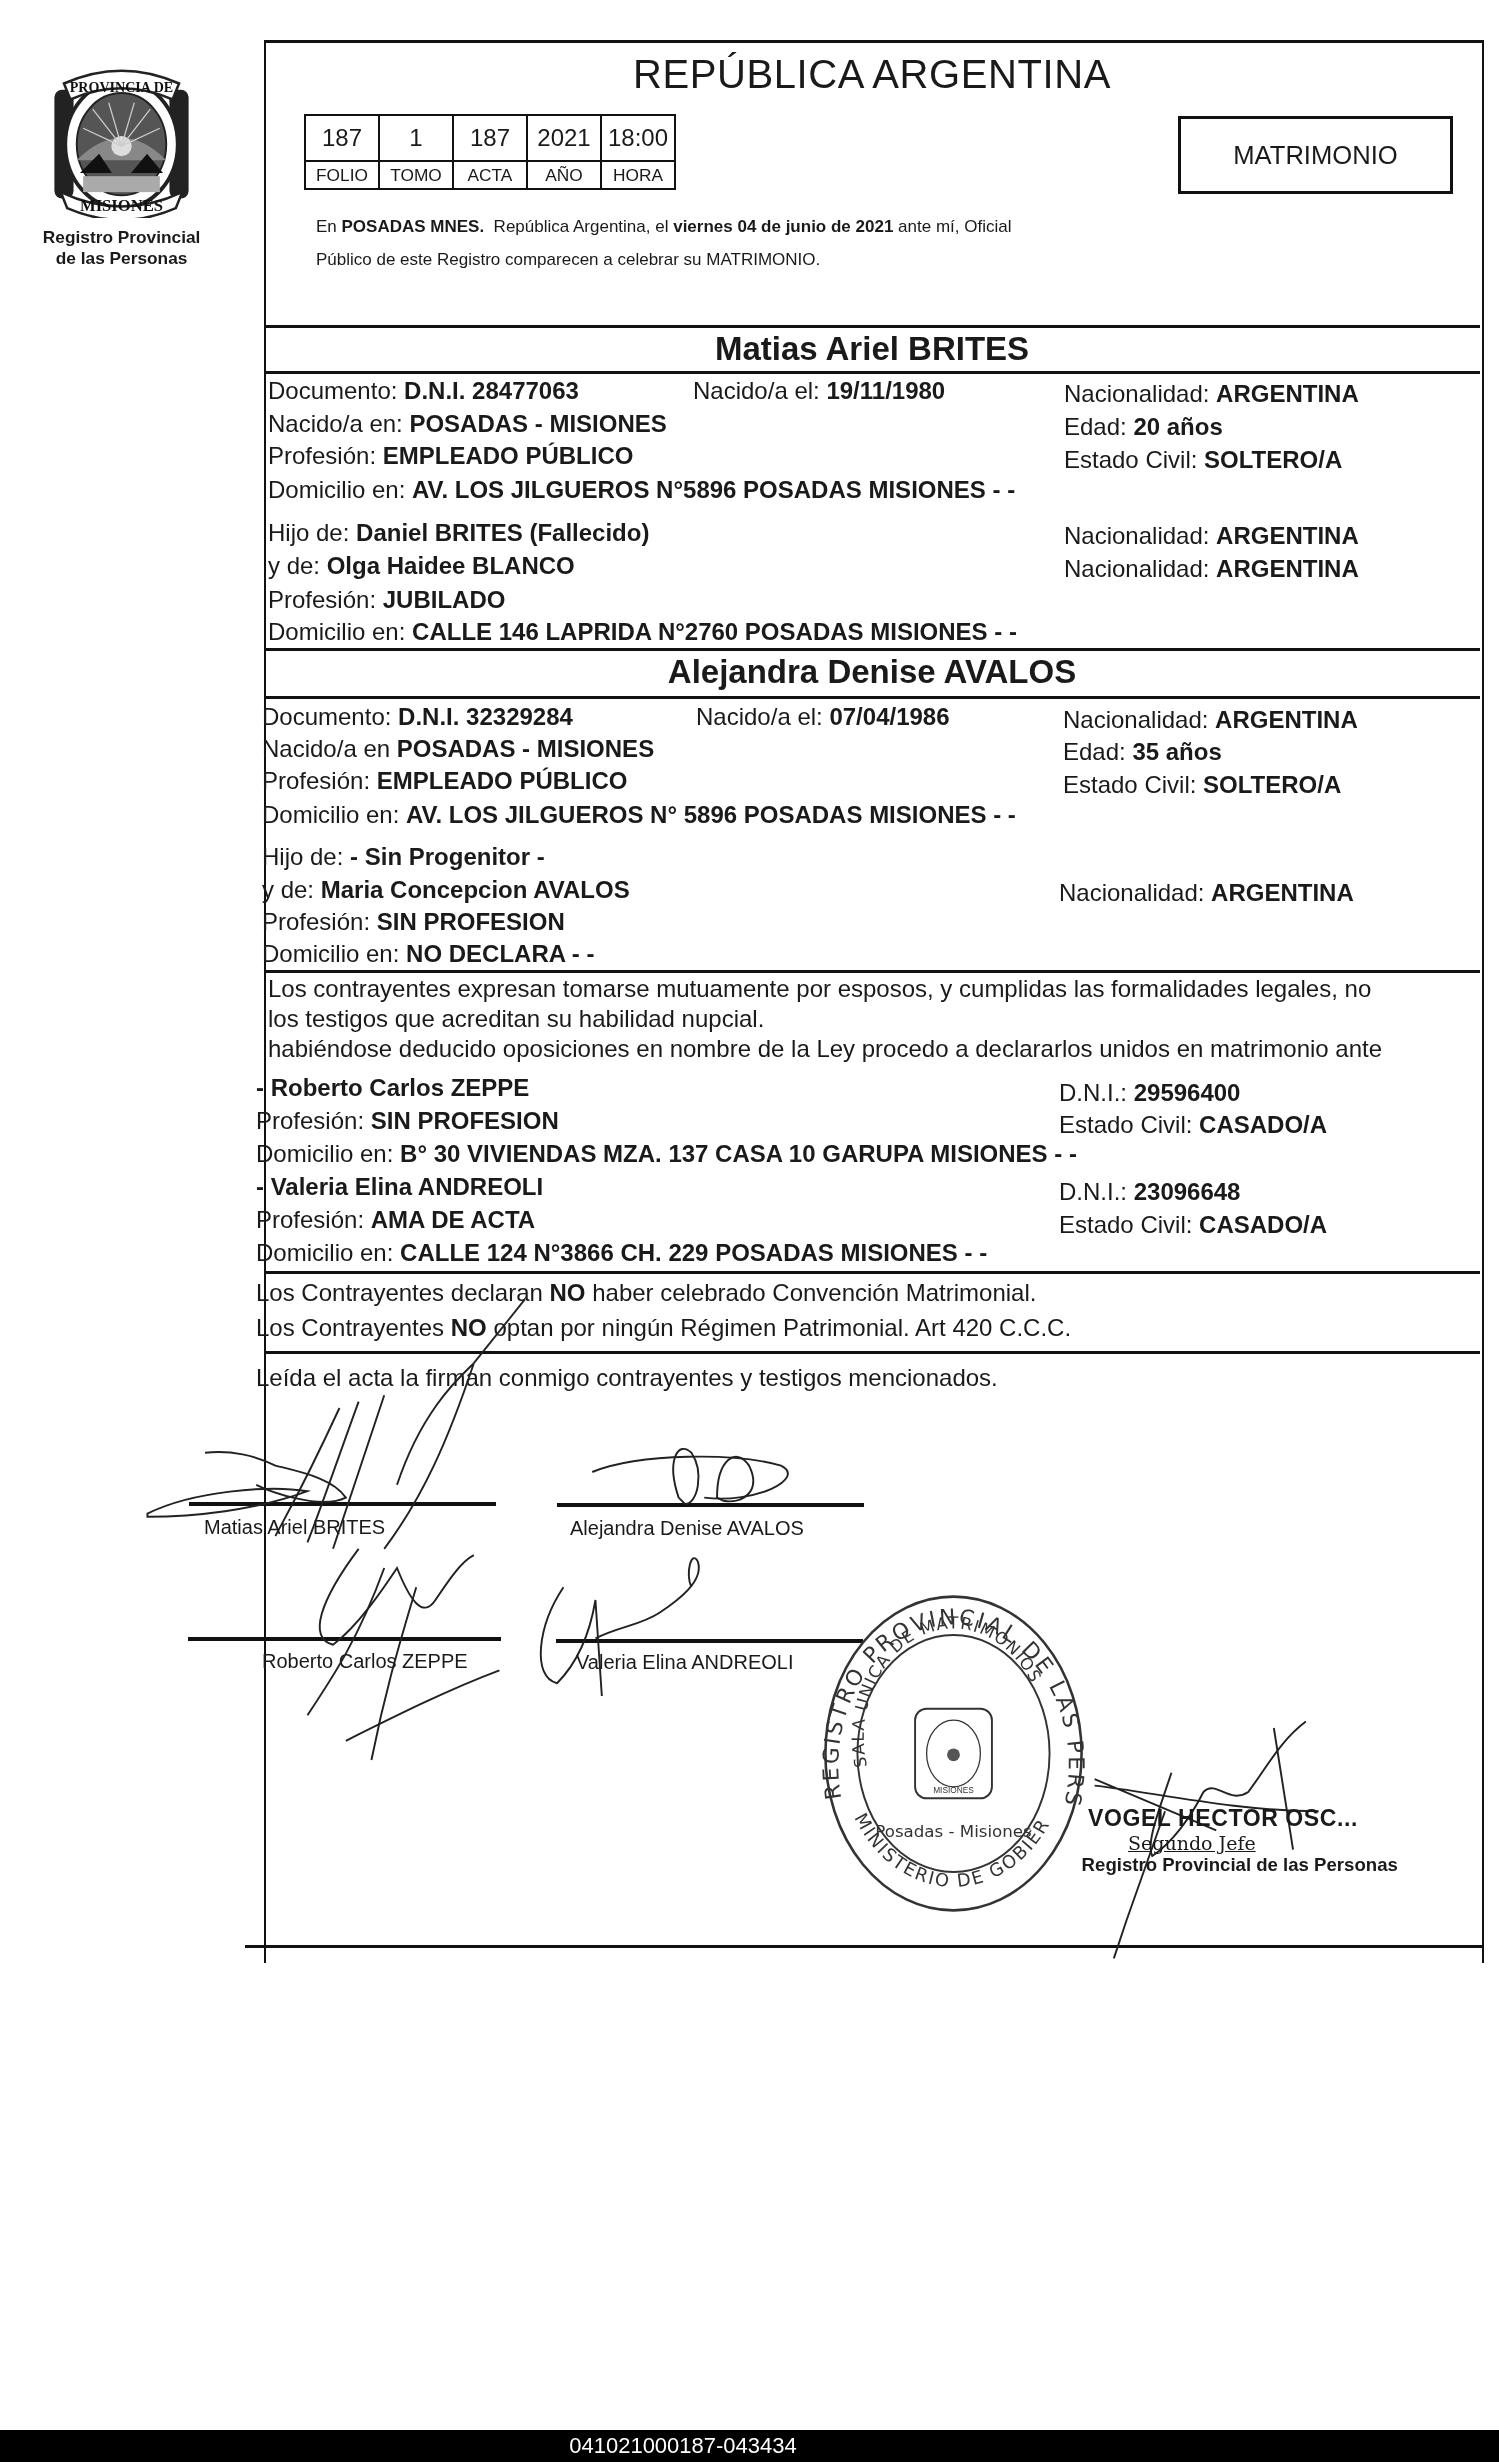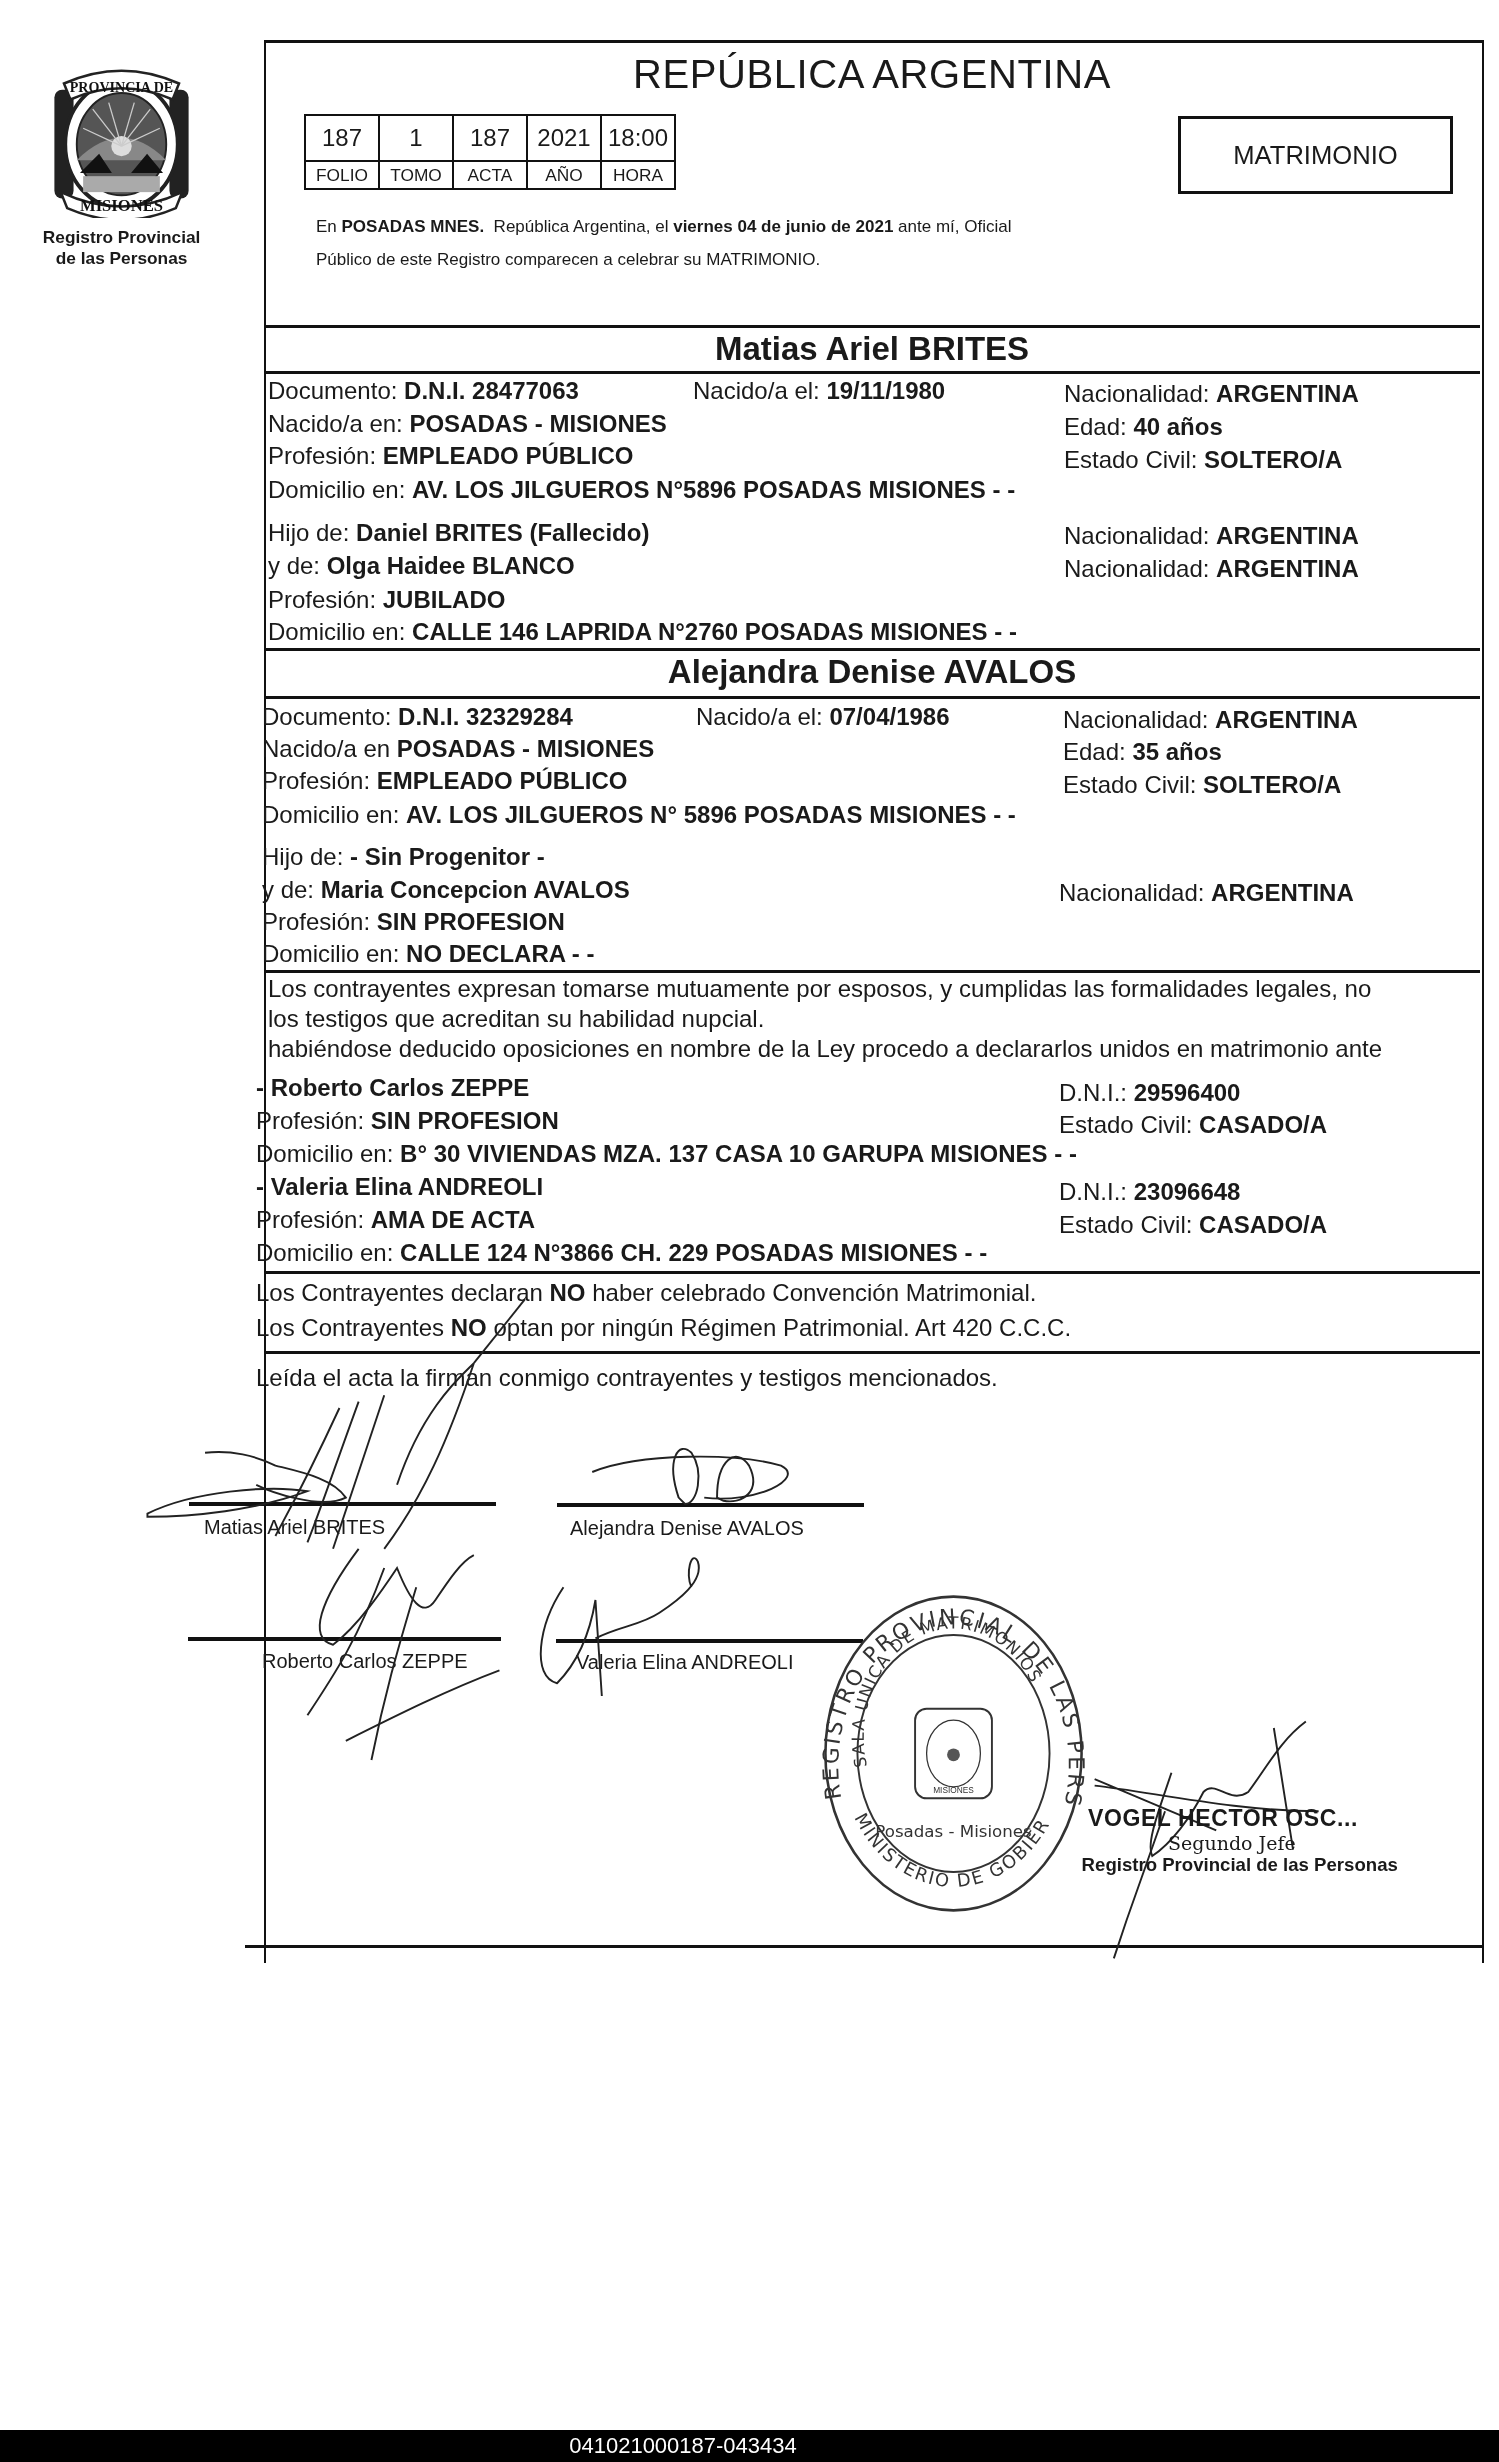--- a/index.html
+++ b/index.html
@@ -36,21 +36,21 @@
   .lbl { font-weight:normal; }
 
   .para { left:268px; width:1210px; font-size:24px; line-height:30px; }
 
   .sig-line { position:absolute; height:3.8px; background:#111; }
   .sig-label { position:absolute; font-size:20px; white-space:nowrap; }
 
   .stamp { left:803px; top:1587px; width:301px; height:333px; }
   .official { left:1088px; top:1805px; }
   .official .n { font-size:23px; font-weight:bold; letter-spacing:0.6px; }
-  .official .r1 { font-family:"DejaVu Serif", serif; font-size:19px; margin-left:80px; }
+  .official .r1 { font-family:"DejaVu Serif", serif; font-size:19px; margin-left:40px;text-decoration:underline; }
   .official .r2 { font-size:18.6px; font-weight:bold; margin-left:-6.4px; }
 
   .footer-bar { left:0; top:2430px; width:1500px; height:32px; background:#000; color:#fff; font-size:22px; text-align:center; line-height:32px; }
   .footer-bar span { position:relative; left:-67px; }
 
   svg.sigs { position:absolute; left:0; top:0; pointer-events:none; }
 </style>
 </head>
 <body>
 
@@ -115,21 +115,21 @@
 </div>
 
 <div class="hline" style="top:325px"></div>
 <div class="abs person-name" style="top:330px">Matias Ariel BRITES</div>
 <div class="hline" style="top:371px"></div>
 
 <div class="row" style="left:268px; top:375px"><span class="lbl">Documento:</span> <span class="b">D.N.I. 28477063</span></div>
 <div class="row" style="left:693px; top:375px"><span>Nacido/a el:</span> <span class="b">19/11/1980</span></div>
 <div class="row" style="left:1064px; top:378px"><span>Nacionalidad:</span> <span class="b">ARGENTINA</span></div>
 <div class="row" style="left:268px; top:408px"><span>Nacido/a en:</span> <span class="b">POSADAS - MISIONES</span></div>
-<div class="row" style="left:1064px; top:411px"><span>Edad:</span> <span class="b">40 años</span></div>
+<div class="row" style="left:1064px; top:411px"><span>Edad:</span> <span class="b">20 años</span></div>
 <div class="row" style="left:268px; top:440px"><span>Profesión:</span> <span class="b">EMPLEADO PÚBLICO</span></div>
 <div class="row" style="left:1064px; top:444px"><span>Estado Civil:</span> <span class="b">SOLTERO/A</span></div>
 <div class="row" style="left:268px; top:474px"><span>Domicilio en:</span> <span class="b">AV. LOS JILGUEROS N°5896 POSADAS MISIONES - -</span></div>
 <div class="row" style="left:268px; top:517px"><span>Hijo de:</span> <span class="b">Daniel BRITES (Fallecido)</span></div>
 <div class="row" style="left:1064px; top:520px"><span>Nacionalidad:</span> <span class="b">ARGENTINA</span></div>
 <div class="row" style="left:268px; top:550px"><span>y de:</span> <span class="b">Olga Haidee BLANCO</span></div>
 <div class="row" style="left:1064px; top:553px"><span>Nacionalidad:</span> <span class="b">ARGENTINA</span></div>
 <div class="row" style="left:268px; top:584px"><span>Profesión:</span> <span class="b">JUBILADO</span></div>
 <div class="row" style="left:268px; top:616px"><span>Domicilio en:</span> <span class="b">CALLE 146 LAPRIDA N°2760 POSADAS MISIONES - -</span></div>
 

